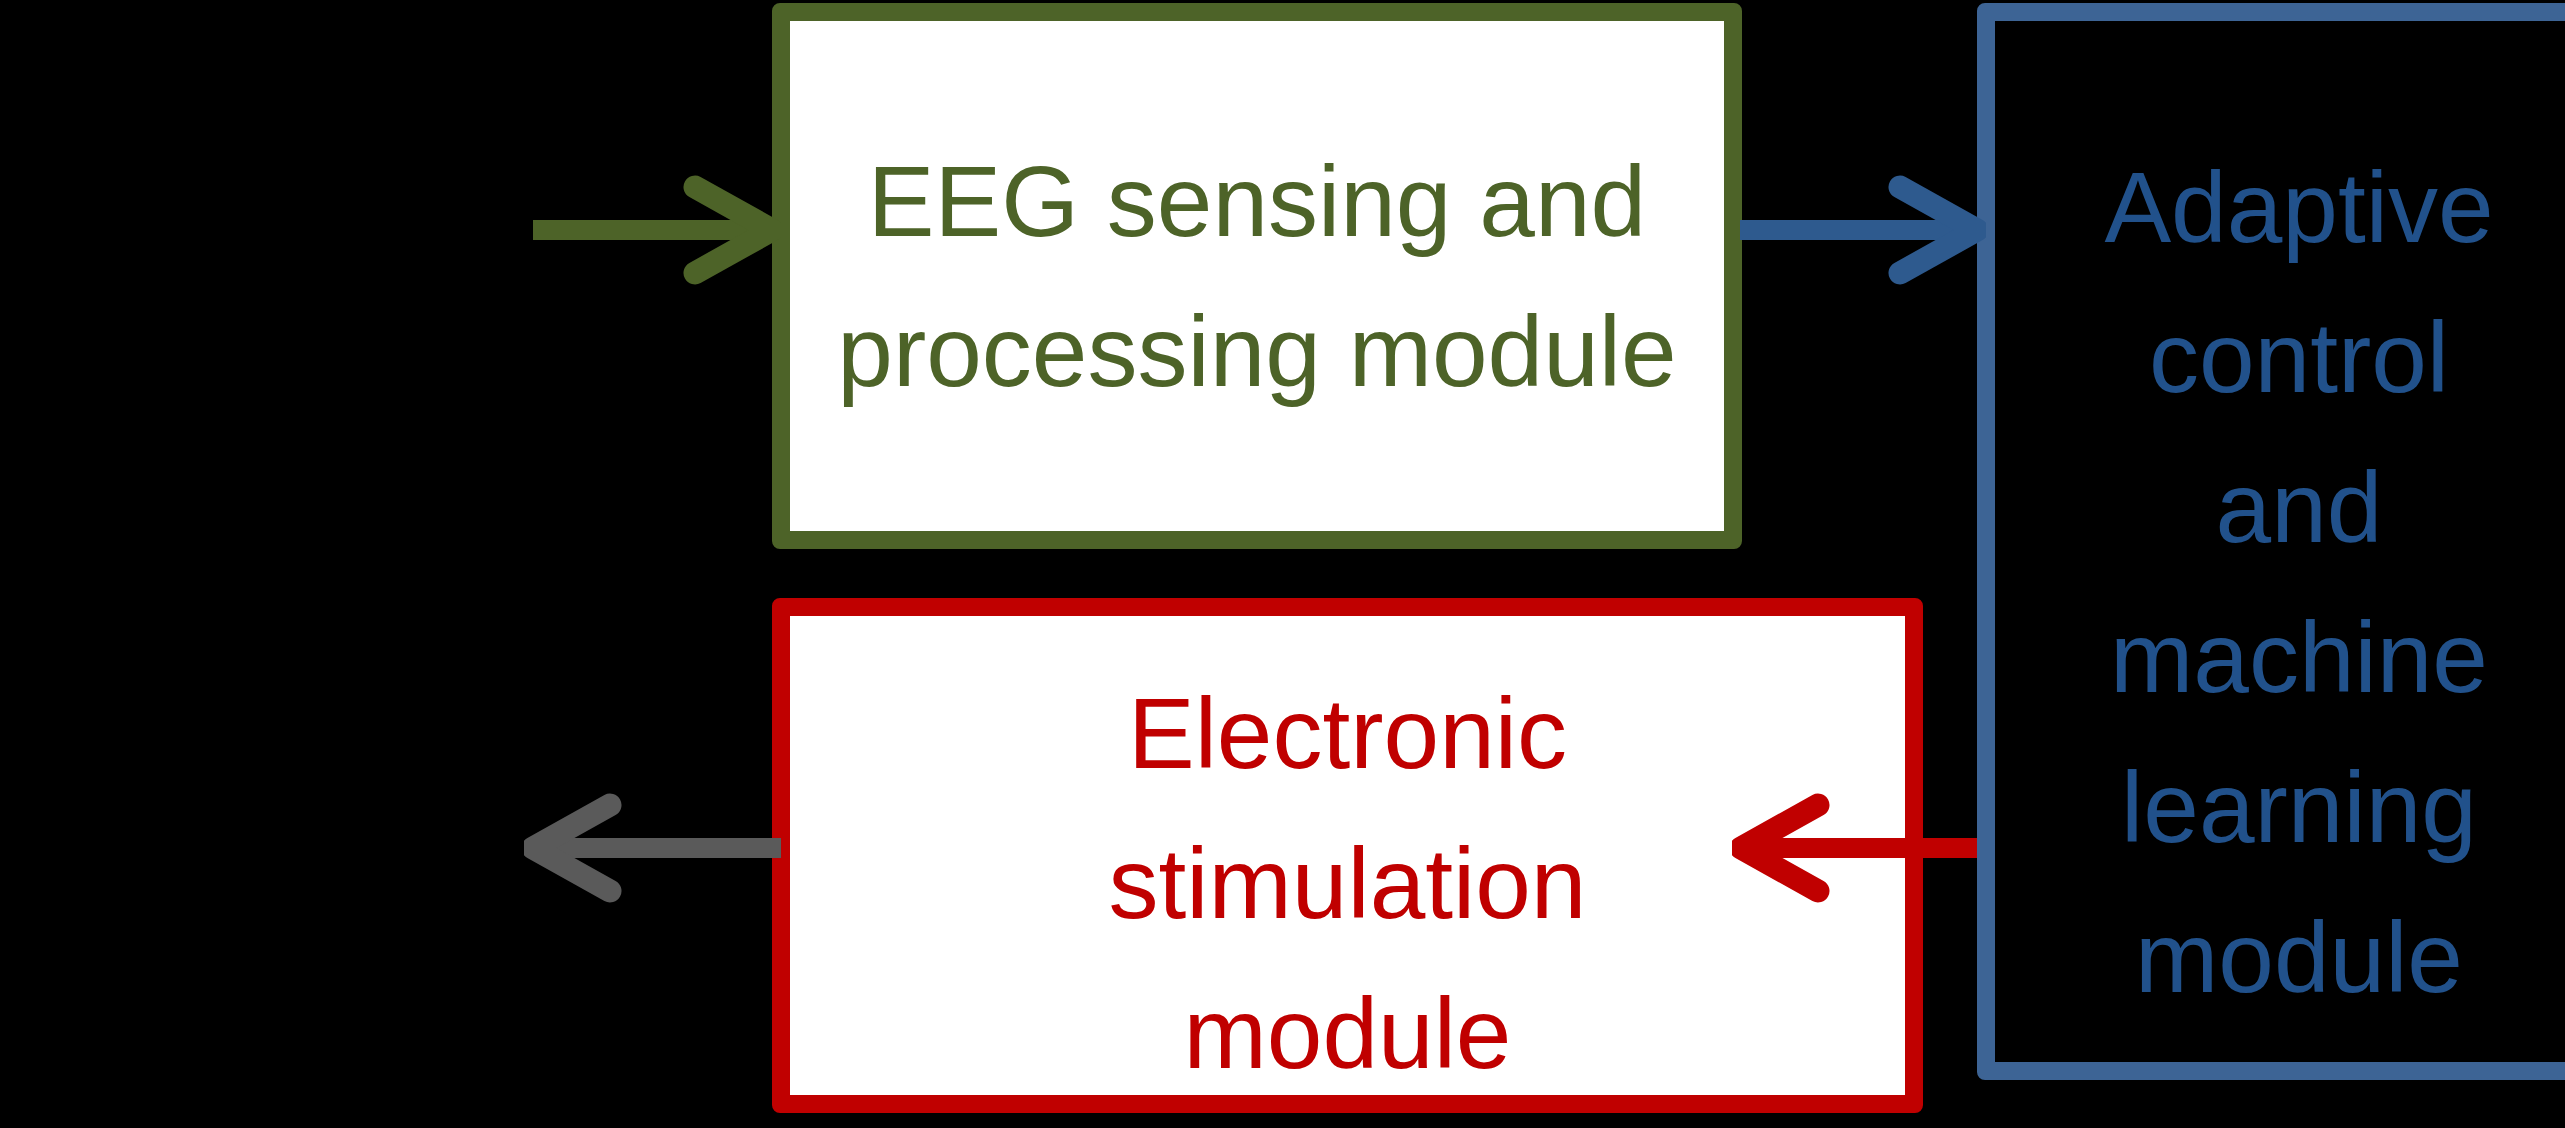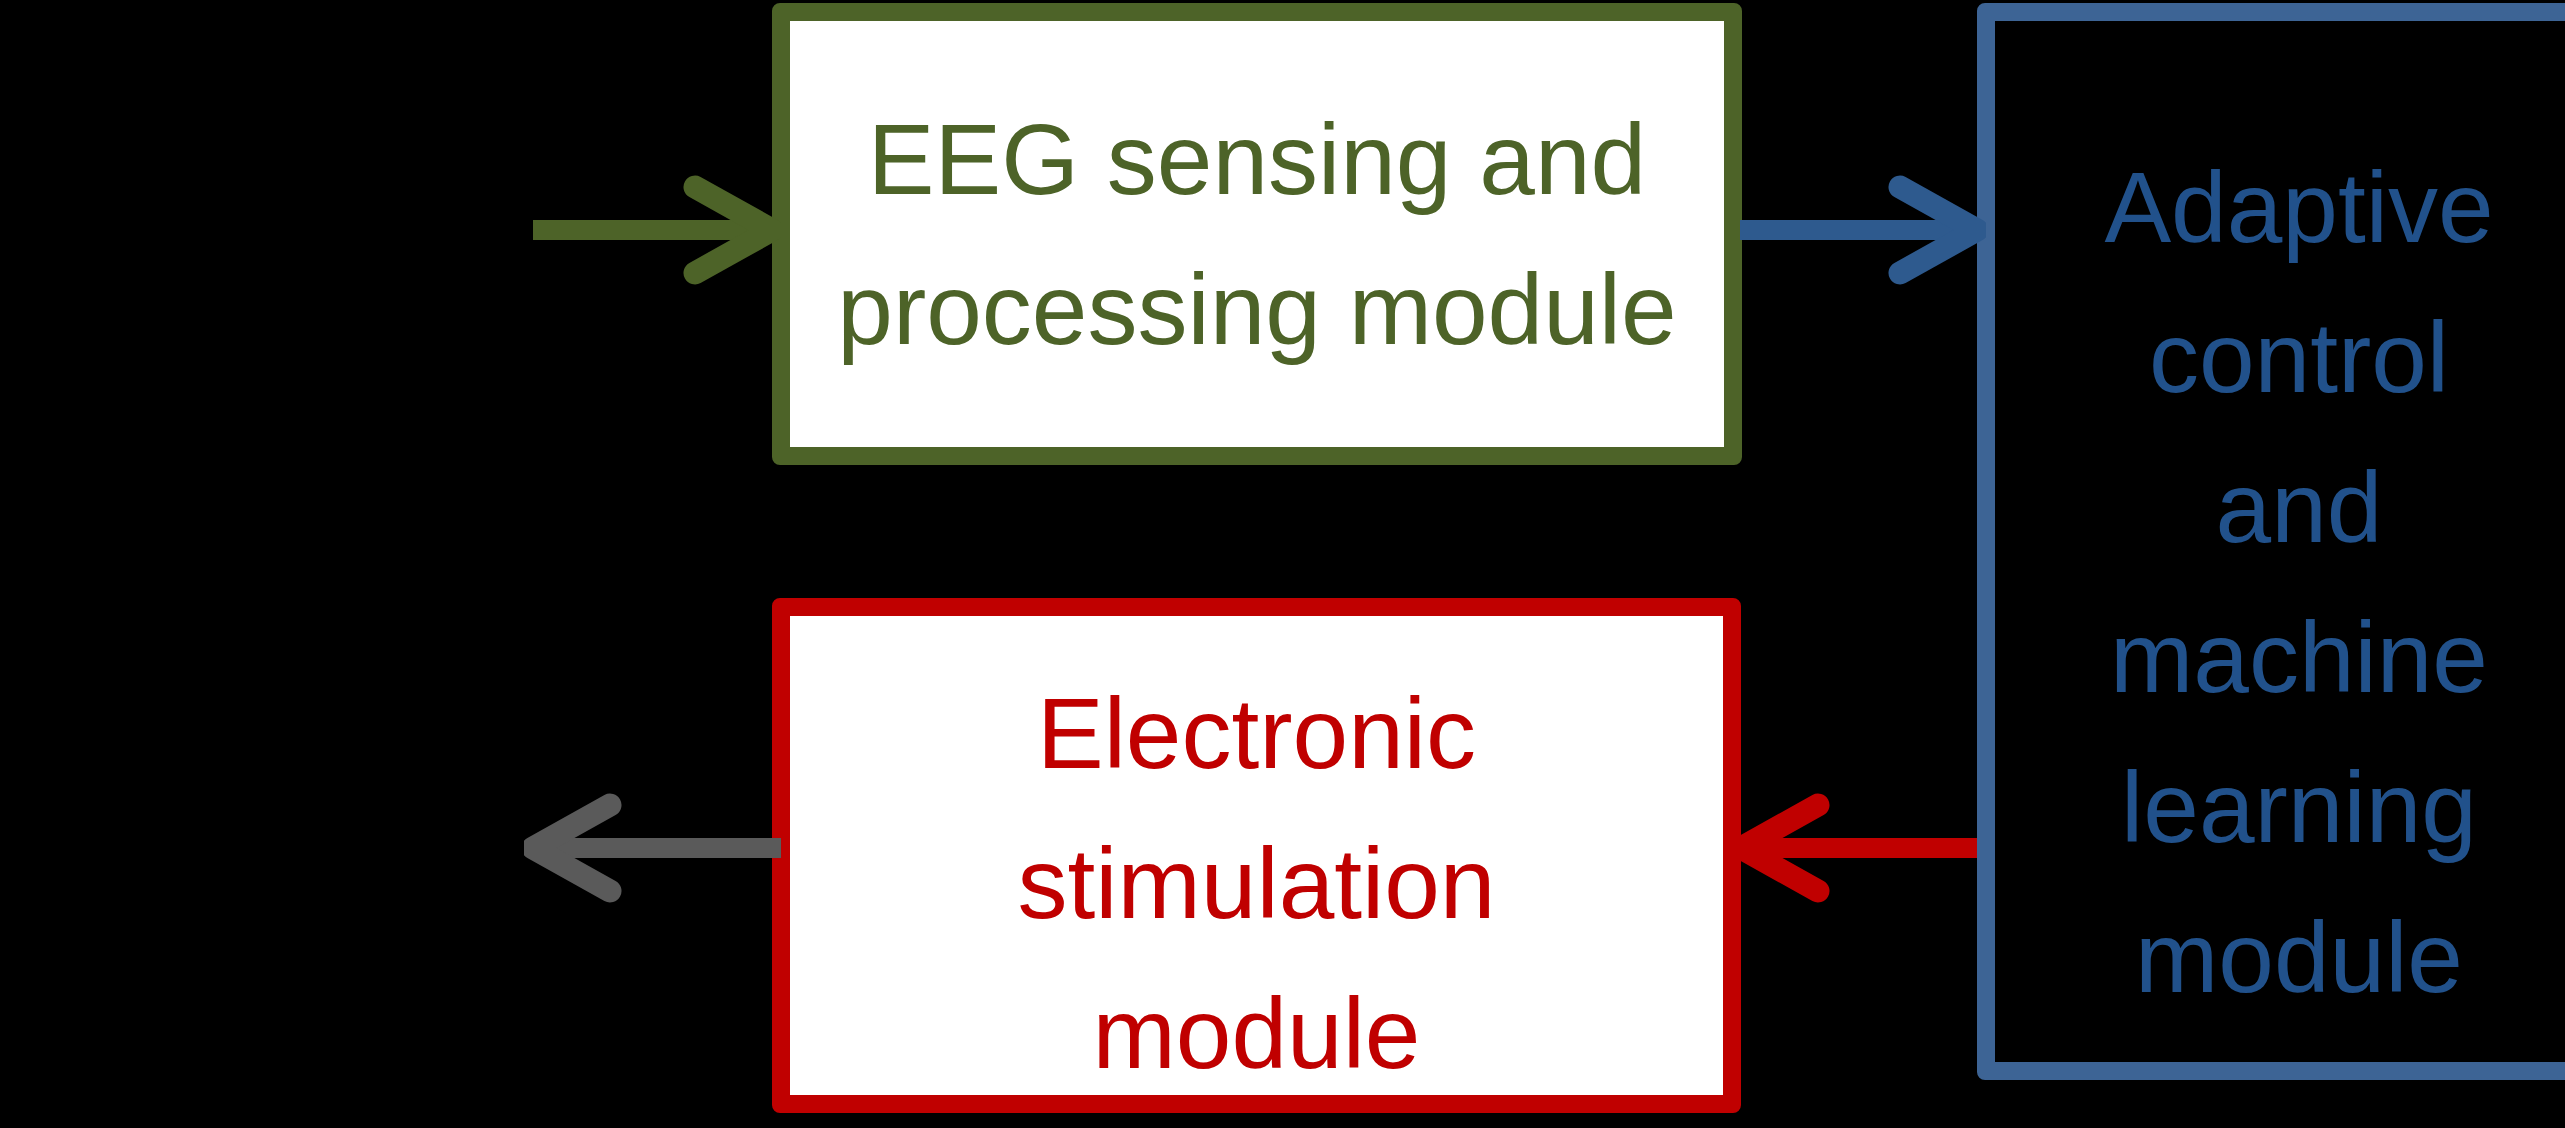--- a/index.html
+++ b/index.html
@@ -20,23 +20,23 @@
     align-items: center;
     justify-content: center;
     text-align: center;
   }
   .box-label {
     white-space: pre-line;
     font-size: 100px;
     line-height: 150px;
     font-weight: 400;
   }
-  .box-eeg        { left: 772px;  top: 3px;   width: 970px; height: 462px; }
+  .box-eeg        { left: 772px;  top: 3px;   width: 970px; height: 546px; }
   .box-adaptive   { left: 1977px; top: 3px;   width: 644px; height: 1077px; padding-top: 80px; }
-  .box-stim       { left: 772px;  top: 598px; width: 969px; height: 515px; padding-top: 55px; }
+  .box-stim       { left: 772px;  top: 598px; width: 1151px; height: 515px; padding-top: 55px; }
   .brain-label {
     position: absolute;
     left: 36px; top: 345px; width: 500px;
     text-align: center;
     font-size: 120px;
     line-height: 160px;
     white-space: pre-line;
     -webkit-text-stroke: 2px #1c1c1c;
   }
   .arrow { position: absolute; }

